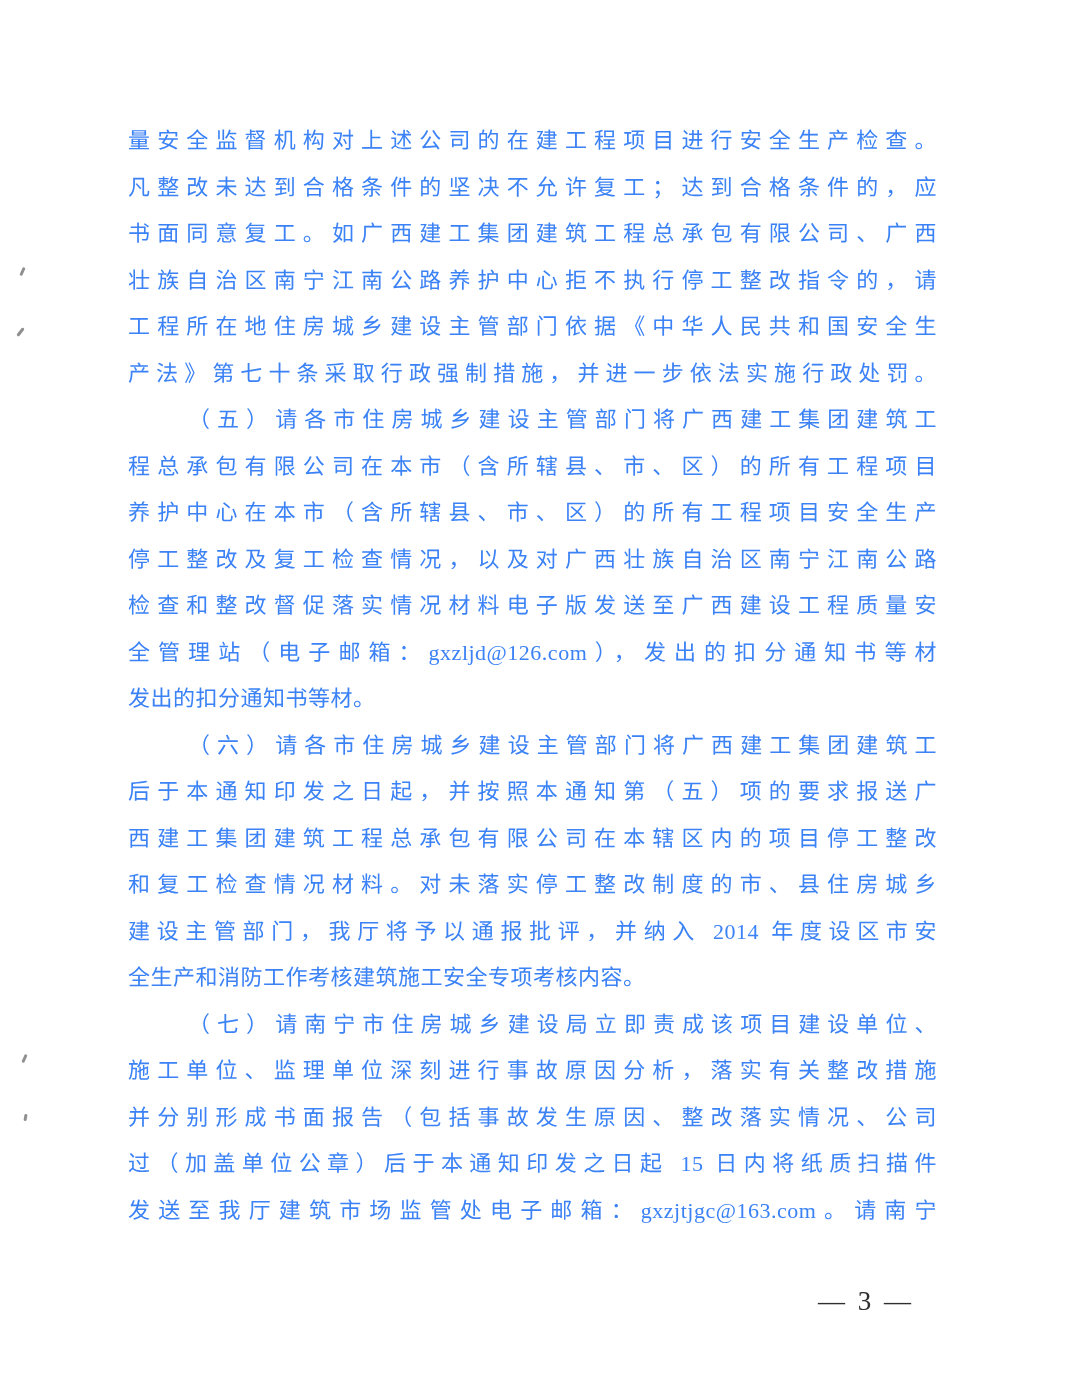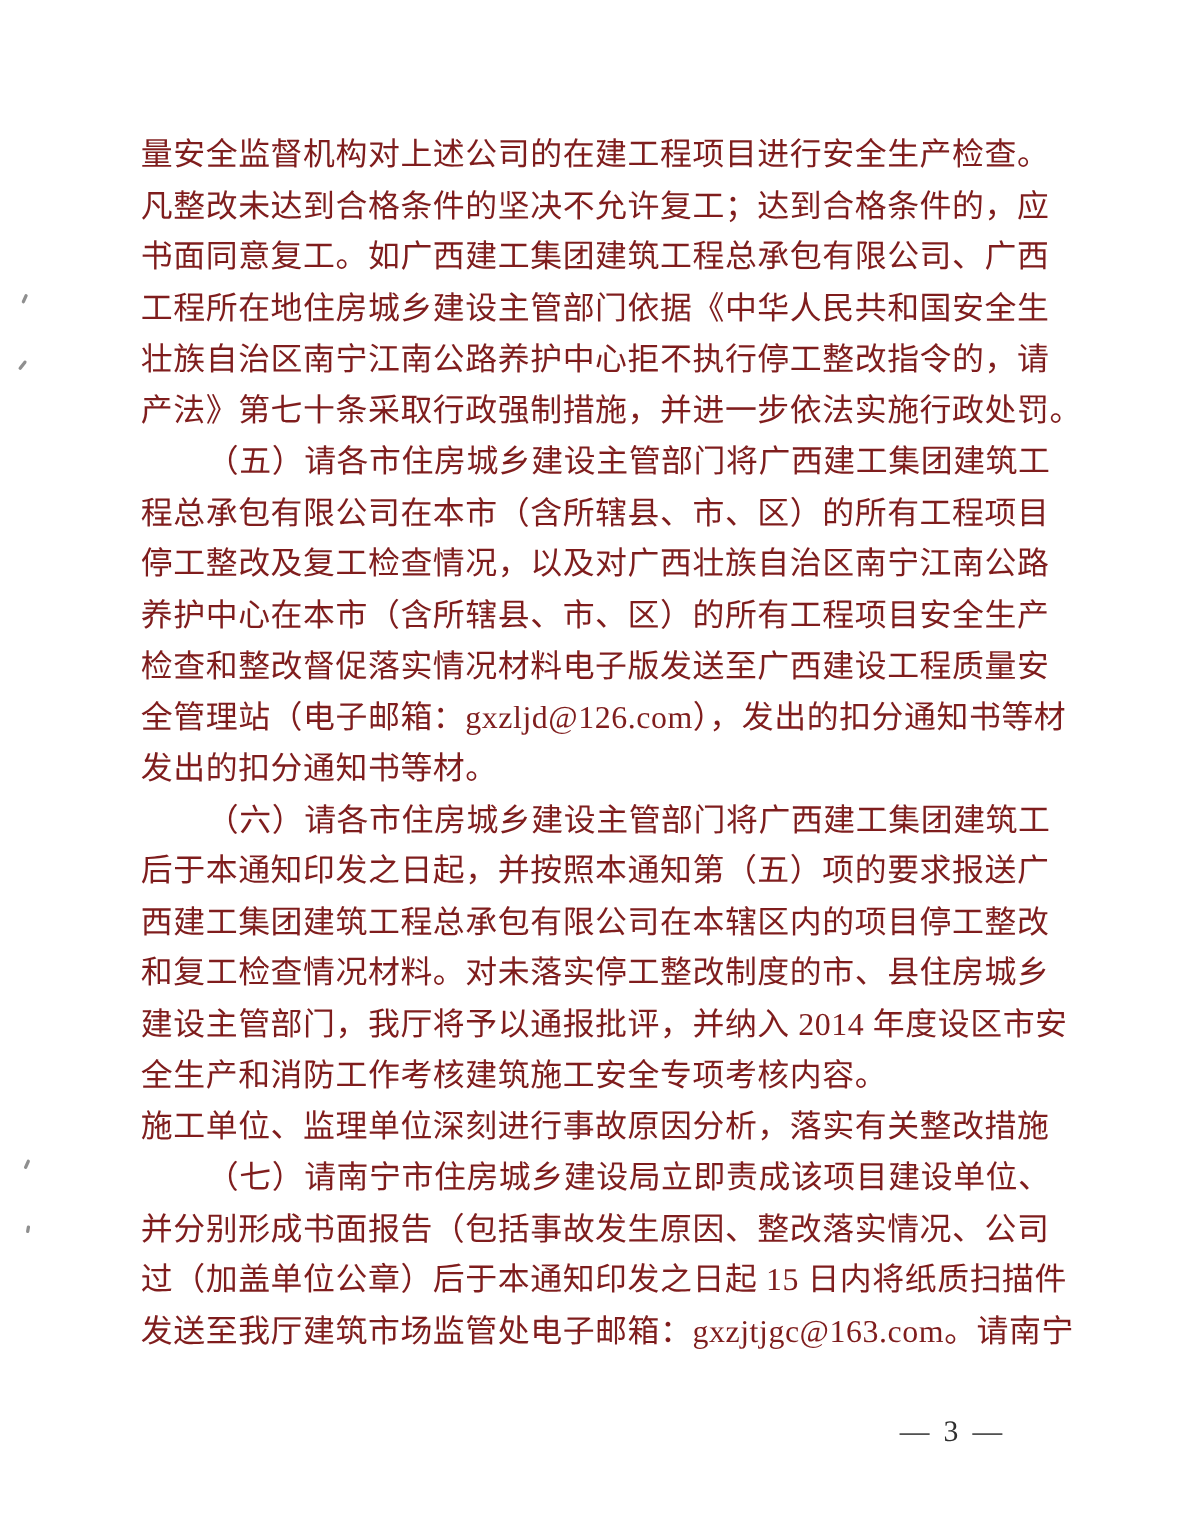--- a/index.html
+++ b/index.html
@@ -22,27 +22,27 @@
     top: 118px;
     width: 809px;
   }
   .paragraph {
     margin: 0;
     padding: 0;
   }
   .line {
     height: 46.5px;
     line-height: 46.5px;
-    font-size: 29px;
+    font-size: 22px;
     letter-spacing: 0.5px;
     white-space: nowrap;
     text-align: justify;
     text-align-last: justify;
     text-justify: inter-character;
-    color: #7f1d1d;
+    color: #3b82f6;
     overflow: visible;
   }
   .line.short {
     text-align: left;
     text-align-last: left;
   }
   .line.indent {
     text-indent: 60px;
   }
   .page-footer {
@@ -79,44 +79,44 @@
   <div class="scan-artifact artifact-1"></div>
   <div class="scan-artifact artifact-2"></div>
   <div class="scan-artifact artifact-3"></div>
   <div class="scan-artifact artifact-4"></div>
 
   <div class="text-block">
       <div class="paragraph">
         <div class="line">量安全监督机构对上述公司的在建工程项目进行安全生产检查。</div>
         <div class="line">凡整改未达到合格条件的坚决不允许复工；达到合格条件的，应</div>
         <div class="line">书面同意复工。如广西建工集团建筑工程总承包有限公司、广西</div>
+        <div class="line">壮族自治区南宁江南公路养护中心拒不执行停工整改指令的，请</div>
         <div class="line">工程所在地住房城乡建设主管部门依据《中华人民共和国安全生</div>
-        <div class="line">壮族自治区南宁江南公路养护中心拒不执行停工整改指令的，请</div>
         <div class="line">产法》第七十条采取行政强制措施，并进一步依法实施行政处罚。</div>
       </div>
       <div class="paragraph">
         <div class="line indent">（五）请各市住房城乡建设主管部门将广西建工集团建筑工</div>
         <div class="line">程总承包有限公司在本市（含所辖县、市、区）的所有工程项目</div>
+        <div class="line">养护中心在本市（含所辖县、市、区）的所有工程项目安全生产</div>
         <div class="line">停工整改及复工检查情况，以及对广西壮族自治区南宁江南公路</div>
-        <div class="line">养护中心在本市（含所辖县、市、区）的所有工程项目安全生产</div>
         <div class="line">检查和整改督促落实情况材料电子版发送至广西建设工程质量安</div>
         <div class="line">全管理站（电子邮箱：gxzljd@126.com），发出的扣分通知书等材</div>
         <div class="line short">发出的扣分通知书等材。</div>
       </div>
       <div class="paragraph">
         <div class="line indent">（六）请各市住房城乡建设主管部门将广西建工集团建筑工</div>
         <div class="line">后于本通知印发之日起，并按照本通知第（五）项的要求报送广</div>
         <div class="line">西建工集团建筑工程总承包有限公司在本辖区内的项目停工整改</div>
         <div class="line">和复工检查情况材料。对未落实停工整改制度的市、县住房城乡</div>
         <div class="line">建设主管部门，我厅将予以通报批评，并纳入 2014 年度设区市安</div>
         <div class="line short">全生产和消防工作考核建筑施工安全专项考核内容。</div>
       </div>
       <div class="paragraph">
+        <div class="line indent">（七）请南宁市住房城乡建设局立即责成该项目建设单位、</div>
         <div class="line">施工单位、监理单位深刻进行事故原因分析，落实有关整改措施</div>
-        <div class="line indent">（七）请南宁市住房城乡建设局立即责成该项目建设单位、</div>
         <div class="line">并分别形成书面报告（包括事故发生原因、整改落实情况、公司</div>
         <div class="line">过（加盖单位公章）后于本通知印发之日起 15 日内将纸质扫描件</div>
         <div class="line">发送至我厅建筑市场监管处电子邮箱：gxzjtjgc@163.com。请南宁</div>
       </div>
     </div>
 
   <div class="page-footer">— 3 —</div>
 
 </div>
 

